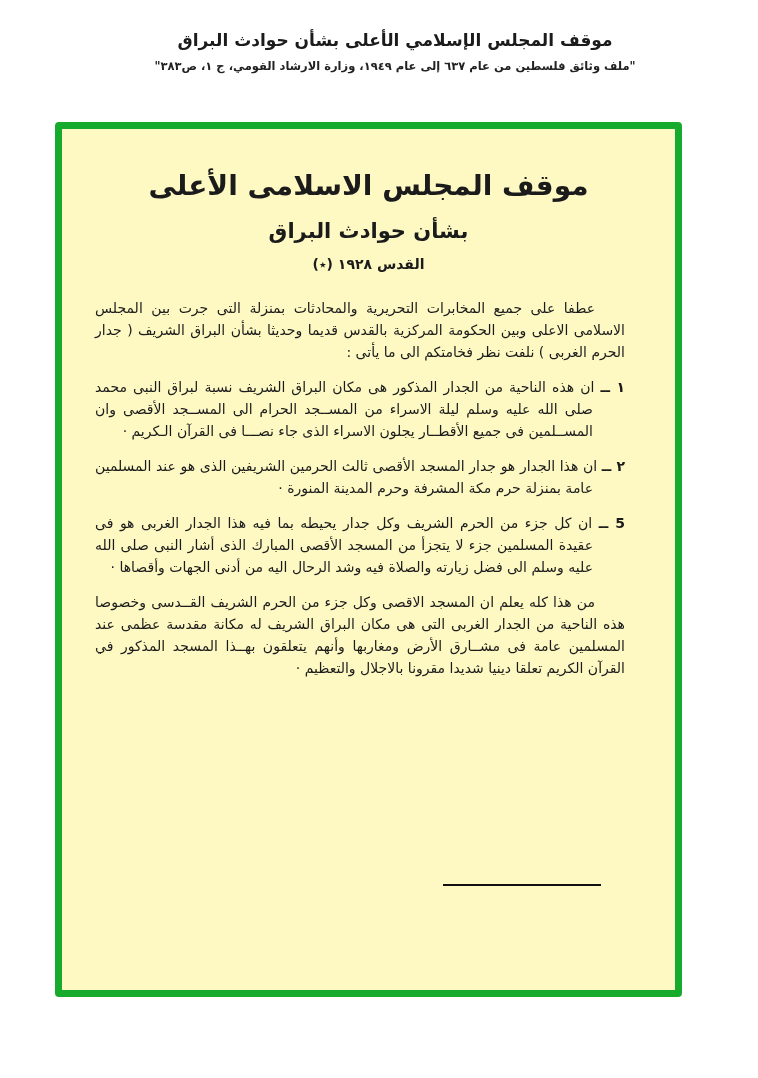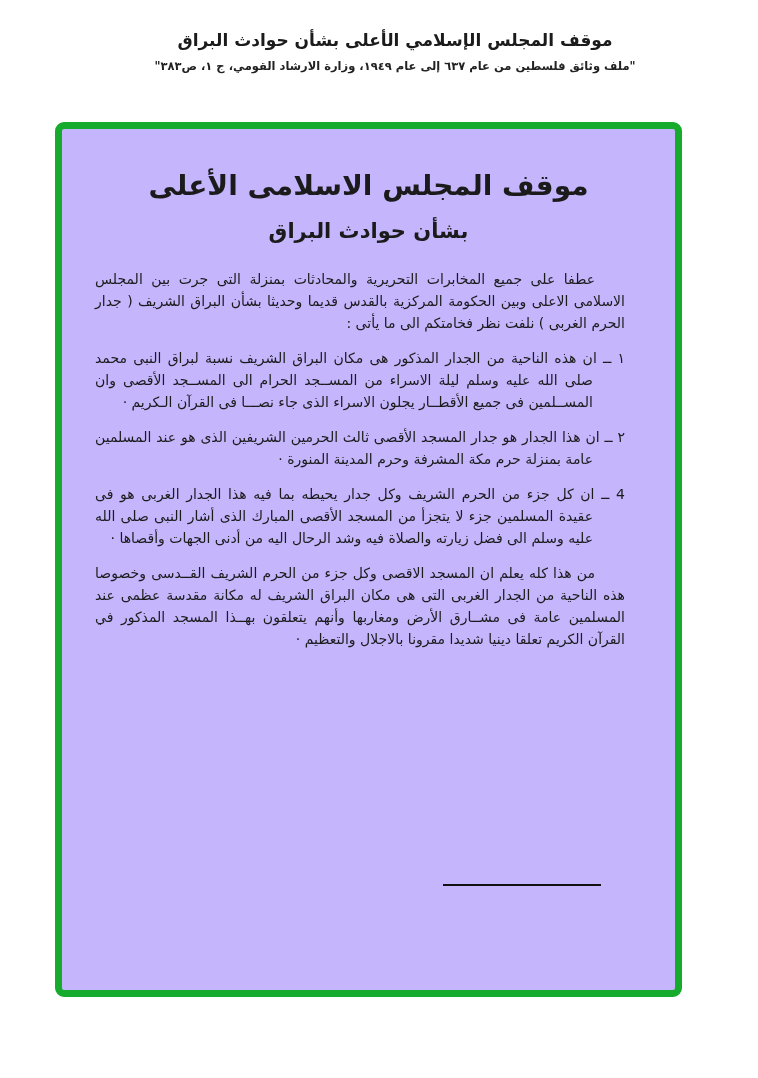--- a/index.html
+++ b/index.html
@@ -30,22 +30,22 @@
     font-weight: bold;
     color: #222;
   }
 
   
   .green-box {
     position: absolute;
     left: 55px; top: 122px;
     width: 627px; height: 875px;
     border: 7px solid #17ab2d;
-    border-radius: 9px;
-    background: #c4b5fd;
+    border-radius: 4px;
+    background: #fef9c3;
   }
 
   .doc-title {
     margin-top: 40px;
     text-align: center;
     font-size: 28px;
     font-weight: bold;
   }
   .doc-subtitle {
     margin-top: 17px;
@@ -66,21 +66,21 @@
     font-size: 14px;
     line-height: 22px;
     text-align: justify;
   }
   .doc-body p { margin-bottom: 13px; }
   .indent { text-indent: 30px; }
   .item {
     padding-right: 32px;
     text-indent: -32px;
   }
-  .item .marker { font-weight: normal; }
+  .item .marker { font-weight: bold; }
 
   
   .footnote-rule {
     position: absolute;
     top: 755px; right: 74px;
     width: 158px;
     border-top: 2.5px solid #111;
   }
   .footnote {
     position: absolute;
@@ -98,28 +98,29 @@
     <div class="header-title">موقف المجلس الإسلامي الأعلى بشأن حوادث البراق</div>
     <div class="header-source">"ملف وثائق فلسطين من عام ٦٣٧ إلى عام ١٩٤٩، وزارة الارشاد القومي، ج ١، ص٣٨٣"</div>
   </header>
 
   <section class="green-box" style="border-color: rgb(23, 171, 45);">
 
     <h1 class="doc-title">موقف المجلس الاسلامى الأعلى</h1>
 
     <h2 class="doc-subtitle">بشأن حوادث البراق</h2>
 
+    <div class="doc-place">القدس ١٩٢٨ (٭)</div>
 
     <div class="doc-body">
       <p class="intro indent">عطفا على جميع المخابرات التحريرية والمحادثات بمنزلة التى جرت بين المجلس الاسلامى الاعلى وبين الحكومة المركزية بالقدس قديما وحديثا بشأن البراق الشريف ( جدار الحرم الغربى ) نلفت نظر فخامتكم الى ما يأتى :</p>
 
       <div id="items">
           <p class="item"><span class="marker">١ ــ</span><span> ان هذه الناحية من الجدار المذكور هى مكان البراق الشريف نسبة لبراق النبى محمد صلى الله عليه وسلم ليلة الاسراء من المســجد الحرام الى المســجد الأقصى وان المســلمين فى جميع الأقطــار يجلون الاسراء الذى جاء نصـــا فى القرآن الـكريم ·</span></p>
           <p class="item"><span class="marker">٢ ــ</span><span> ان هذا الجدار هو جدار المسجد الأقصى ثالث الحرمين الشريفين الذى هو عند المسلمين عامة بمنزلة حرم مكة المشرفة وحرم المدينة المنورة ·</span></p>
-          <p class="item"><span class="marker">4 ــ</span><span> ان كل جزء من الحرم الشريف وكل جدار يحيطه بما فيه هذا الجدار الغربى هو فى عقيدة المسلمين جزء لا يتجزأ من المسجد الأقصى المبارك الذى أشار النبى صلى الله عليه وسلم الى فضل زيارته والصلاة فيه وشد الرحال اليه من أدنى الجهات وأقصاها ·</span></p>
+          <p class="item"><span class="marker">5 ــ</span><span> ان كل جزء من الحرم الشريف وكل جدار يحيطه بما فيه هذا الجدار الغربى هو فى عقيدة المسلمين جزء لا يتجزأ من المسجد الأقصى المبارك الذى أشار النبى صلى الله عليه وسلم الى فضل زيارته والصلاة فيه وشد الرحال اليه من أدنى الجهات وأقصاها ·</span></p>
         </div>
 
       <p class="closing indent">من هذا كله يعلم ان المسجد الاقصى وكل جزء من الحرم الشريف القــدسى وخصوصا هذه الناحية من الجدار الغربى التى هى مكان البراق الشريف له مكانة مقدسة عظمى عند المسلمين عامة فى مشــارق الأرض ومغاربها وأنهم يتعلقون بهــذا المسجد المذكور في القرآن الكريم تعلقا دينيا شديدا مقرونا بالاجلال والتعظيم ·</p>
     </div>
 
     <div class="footnote-rule"></div>
 
   </section>
 
 </div>

